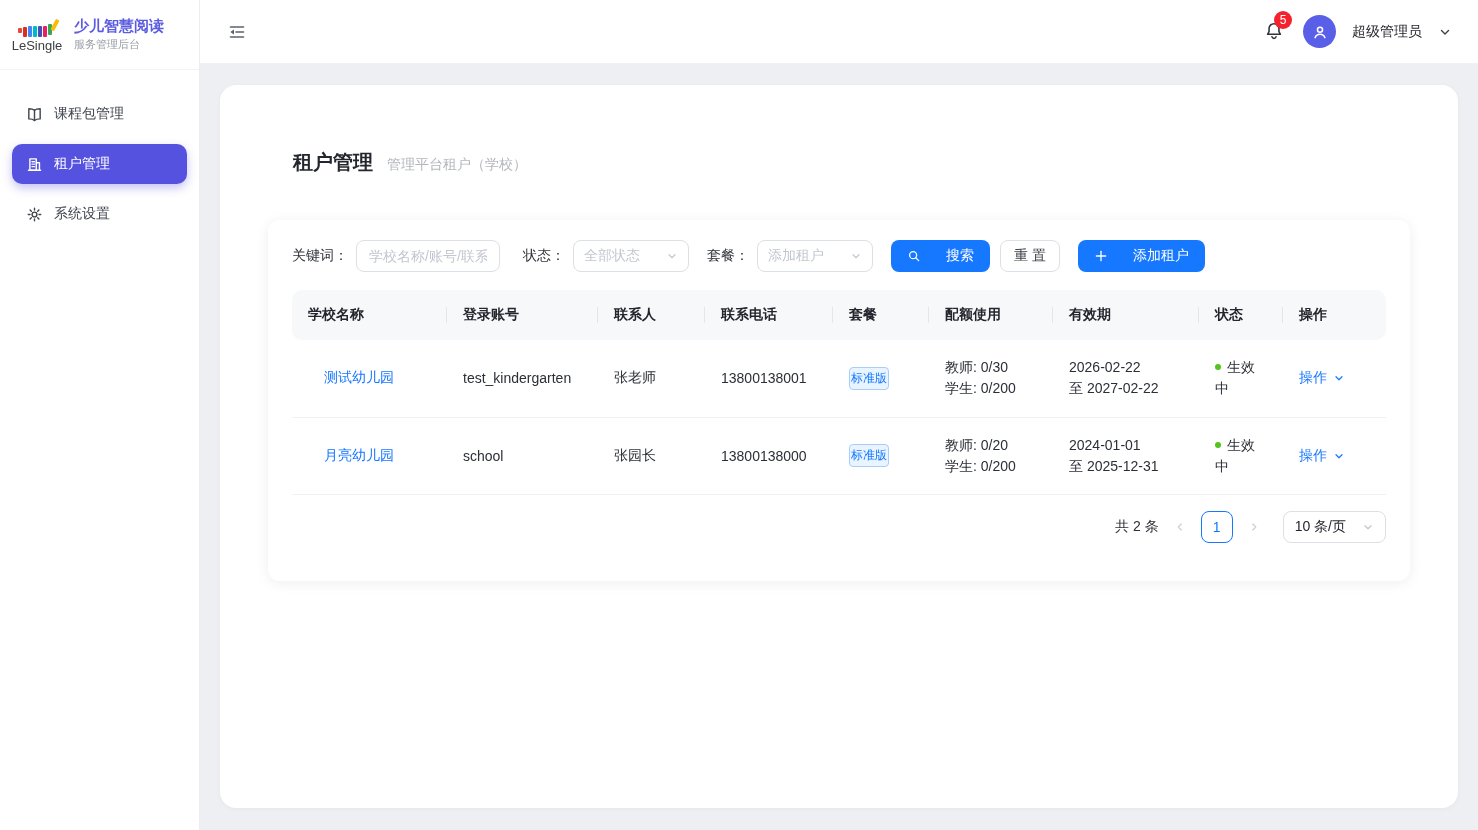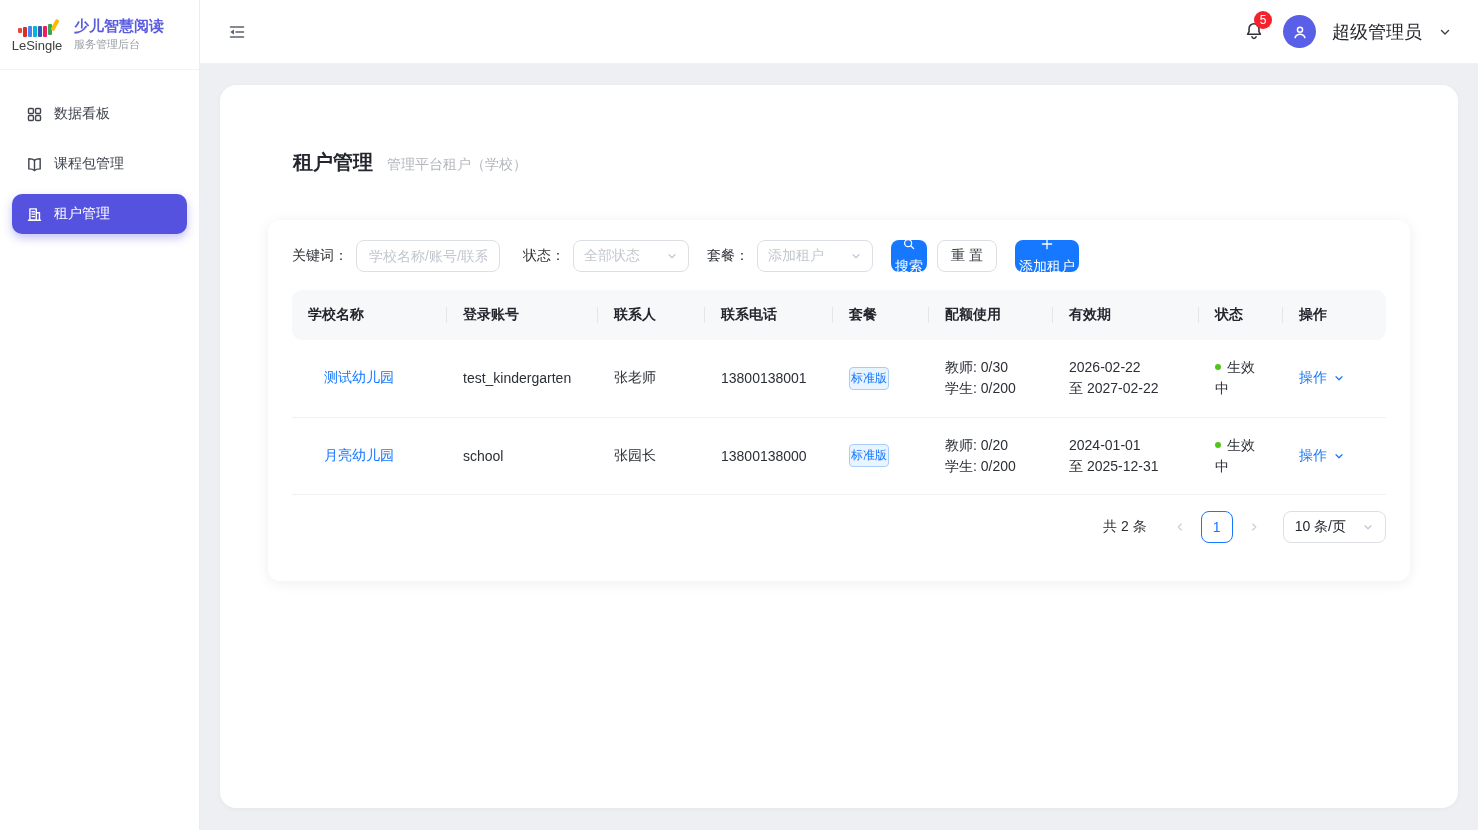--- a/index.html
+++ b/index.html
@@ -22,57 +22,57 @@
   .menu-item{height:40px;display:flex;align-items:center;gap:11px;padding:0 14px;border-radius:10px;font-size:14px;color:#40454f;cursor:pointer;box-sizing:border-box;}
   .menu-item svg{width:17px;height:17px;flex:none;}
   .menu-item.active{background:var(--brand-purple,#5652e0);color:#fff;box-shadow:0 4px 10px rgba(86,82,224,.35);}
   
   .topbar{position:absolute;left:200px;top:0;right:0;height:64px;background:#fff;display:flex;align-items:center;justify-content:space-between;padding:0 26px;box-sizing:border-box;border-bottom:1px solid #f0f1f4;z-index:2;}
   .collapse-btn{width:22px;height:22px;display:flex;align-items:center;justify-content:center;cursor:pointer;color:#5b616e;}
   .topbar-right{display:flex;align-items:center;gap:16px;}
   .bell-wrap{position:relative;width:24px;height:24px;cursor:pointer;color:#2f3338;}
   .badge{position:absolute;top:-9px;left:11px;background:#f5222d;color:#fff;font-size:12px;height:18px;min-width:18px;border-radius:9px;display:flex;align-items:center;justify-content:center;padding:0 4px;box-sizing:border-box;}
   .avatar{width:33px;height:33px;border-radius:50%;background:#5a5fe8;display:flex;align-items:center;justify-content:center;cursor:pointer;flex:none;}
-  .username{font-size:18px;color:#23262b;cursor:pointer;}
+  .username{font-size:14px;color:#23262b;cursor:pointer;}
   .user-caret{color:#3c4043;display:flex;cursor:pointer;}
   
   .main{position:absolute;left:200px;top:64px;right:0;bottom:0;background:#edeff2;padding:21px 20px 22px 20px;box-sizing:border-box;}
   .card{width:100%;height:100%;background:#fff;border-radius:16px;box-shadow:0 1px 5px rgba(0,0,0,.04);box-sizing:border-box;padding:64px 48px 0 48px;}
   .title-row{margin-left:25px;display:flex;align-items:baseline;gap:14px;}
   .page-title{font-size:20px;font-weight:bold;color:#23262d;}
   .page-subtitle{font-size:14px;color:#b3b6bc;}
   .panel{margin-top:44px;background:#fff;border-radius:12px;box-shadow:0 2px 14px rgba(15,23,42,.07);padding:20px 24px 38px 24px;box-sizing:border-box;}
   
   .filter-row{display:flex;align-items:center;height:32px;margin-bottom:18px;}
   .f-label{font-size:14px;color:#2f3338;margin-right:8px;white-space:nowrap;}
   .keyword-input{width:144px;height:32px;border:1px solid #dcdfe4;border-radius:8px;padding:0 12px;font-size:14px;color:#333;box-sizing:border-box;outline:none;font-family:inherit;}
   .keyword-input::placeholder{color:#c2c7cf;}
   .select{height:32px;width:116px;border:1px solid #dcdfe4;border-radius:8px;display:flex;align-items:center;justify-content:space-between;padding:0 10px;box-sizing:border-box;font-size:14px;color:#c2c7cf;background:#fff;cursor:pointer;}
   .select .caret{color:#c2c7cf;display:flex;}
   .sp23{width:23px;flex:none;} .sp18{width:18px;flex:none;} .sp10{width:10px;flex:none;}
   .btn{height:32px;border-radius:8px;font-size:14px;display:inline-flex;align-items:center;justify-content:center;cursor:pointer;border:none;font-family:inherit;white-space:nowrap;}
-  .btn-primary{background:var(--primary-blue,#1677ff);color:#fff;padding:0 4px;gap:7px;flex-direction:column;}
+  .btn-primary{background:var(--primary-blue,#1677ff);color:#fff;padding:0 16px;gap:25px;}
   .btn-reset{background:#fff;border:1px solid #dcdfe4;color:#3a3f45;padding:0 13px;}
   
   table.tenants{width:100%;border-collapse:collapse;table-layout:fixed;}
   .tenants th{height:50px;background:#f7f8fa;font-size:14px;font-weight:bold;color:#23262d;text-align:left;padding:0 0 0 16px;position:relative;box-sizing:border-box;}
   .tenants th:first-child{border-radius:10px 0 0 10px;}
   .tenants th:last-child{border-radius:0 10px 10px 0;}
   .tenants th:not(:last-child)::after{content:"";position:absolute;right:0;top:17px;width:1px;height:16px;background:#e4e6ea;}
   .tenants td{height:77px;border-bottom:1px solid #f0f1f4;font-size:14px;color:#2b2f36;padding:0 0 0 16px;vertical-align:middle;box-sizing:border-box;}
   .tenants td.cell-school{padding-left:32px;}
   .link{color:var(--primary-blue,#1677ff);cursor:pointer;text-decoration:none;}
   .pkg-badge{display:inline-block;background:#e8f4ff;border:1px solid #a9cdf8;color:var(--primary-blue,#1677ff);font-size:12px;border-radius:4px;padding:3px 1px;line-height:1.25;cursor:default;}
   .two-line div{line-height:21px;}
   .status-wrap{width:46px;line-height:21px;}
   .dot{display:inline-block;width:6px;height:6px;border-radius:50%;background:var(--success-green,#52c41a);margin-right:6px;vertical-align:2px;}
   .action-link{display:inline-flex;align-items:center;gap:6px;font-size:14px;}
   
   .pagination{display:flex;align-items:center;justify-content:flex-end;margin-top:16px;gap:8px;}
-  .total-text{font-size:14px;color:#2b2f36;margin-right:12px;}
+  .total-text{font-size:14px;color:#2b2f36;margin-right:0;}
   .page-arrow{width:26px;height:26px;display:flex;align-items:center;justify-content:center;color:#ccd0d6;cursor:pointer;}
   .page-num{width:32px;height:32px;border:1px solid var(--primary-blue,#1677ff);border-radius:8px;color:var(--primary-blue,#1677ff);display:flex;align-items:center;justify-content:center;font-size:14px;cursor:pointer;box-sizing:border-box;background:#fff;}
   .page-size{height:32px;border:1px solid #dcdfe4;border-radius:8px;display:flex;align-items:center;gap:16px;padding:0 11px;font-size:14px;color:#23262d;margin-left:8px;cursor:pointer;box-sizing:border-box;background:#fff;}
   .page-size .caret{color:#c2c7cf;display:flex;}
 </style>
 </head>
 <body>
 
 <aside class="sidebar">
   <div class="logo-block">
@@ -92,47 +92,45 @@
     <div>
       <div class="brand-title">少儿智慧阅读</div>
       <div class="brand-sub">服务管理后台</div>
     </div>
   </div>
 
   <nav class="menu">
     <div class="menu-item">
       <span style="display:flex;">
         <svg viewBox="0 0 24 24" fill="none" stroke="currentColor" stroke-width="2" stroke-linecap="round" stroke-linejoin="round">
-            <rect x="3.5" y="3.5" width="7" height="7" rx="1.5"></rect>
-            <rect x="13.5" y="3.5" width="7" height="7" rx="1.5"></rect>
-            <rect x="3.5" y="13.5" width="7" height="7" rx="1.5"></rect>
-            <rect x="13.5" y="13.5" width="7" height="7" rx="1.5"></rect>
-          </svg>
-      </span>
-      <span>数据看板</span>
-    </div>
-    <div class="menu-item">
-      <span style="display:flex;">
-        <svg viewBox="0 0 24 24" fill="none" stroke="currentColor" stroke-width="2" stroke-linecap="round" stroke-linejoin="round">
             <path d="M12 6c-1.8-1.6-4.5-2.2-8-2.2v14.4c3.5 0 6.2.6 8 2.2 1.8-1.6 4.5-2.2 8-2.2V3.8c-3.5 0-6.2.6-8 2.2z"></path>
             <path d="M12 6v14.4"></path>
           </svg>
       </span>
       <span>课程包管理</span>
     </div>
     <div class="menu-item active">
       <span style="display:flex;">
         <svg viewBox="0 0 24 24" fill="none" stroke="currentColor" stroke-width="2" stroke-linecap="round" stroke-linejoin="round">
             <rect x="5.5" y="4" width="9" height="16"></rect>
             <path d="M14.5 9.5H19V20"></path>
             <path d="M3.5 20h17"></path>
             <path d="M8.5 8h1M11 8h1M8.5 11.5h1M11 11.5h1M8.5 15h1M11 15h1"></path>
           </svg>
       </span>
       <span>租户管理</span>
+    </div>
+    <div class="menu-item">
+      <span style="display:flex;">
+        <svg viewBox="0 0 24 24" fill="none" stroke="currentColor" stroke-width="2" stroke-linecap="round">
+            <circle cx="12" cy="12" r="3.4"></circle>
+            <path d="M12 3.2v2.4M12 18.4v2.4M3.2 12h2.4M18.4 12h2.4M5.8 5.8l1.7 1.7M16.5 16.5l1.7 1.7M18.2 5.8l-1.7 1.7M7.5 16.5l-1.7 1.7"></path>
+          </svg>
+      </span>
+      <span>系统设置</span>
     </div>
   </nav>
 </aside>
 
 <header class="topbar">
   <div class="collapse-btn">
     <span style="display:flex;">
       <svg width="18" height="18" viewBox="0 0 18 18">
           <g stroke="#5b616e" stroke-width="1.6" stroke-linecap="round">
             <line x1="2.5" y1="4" x2="15.5" y2="4"></line>

